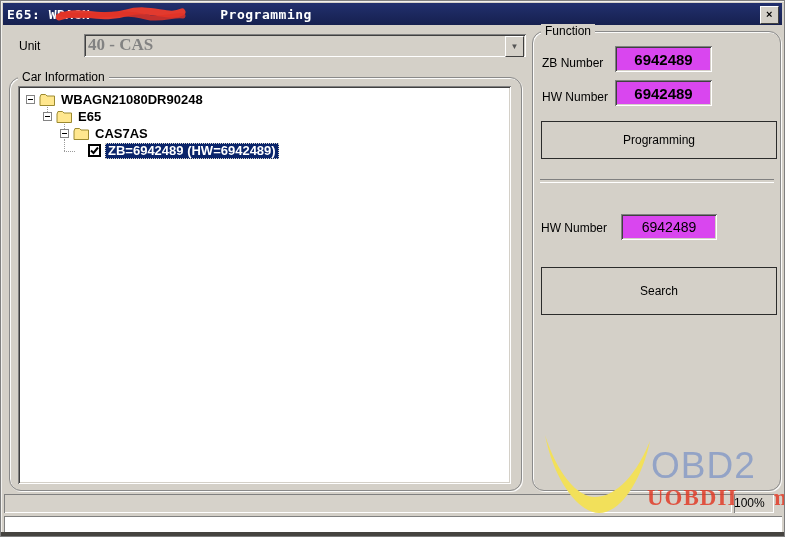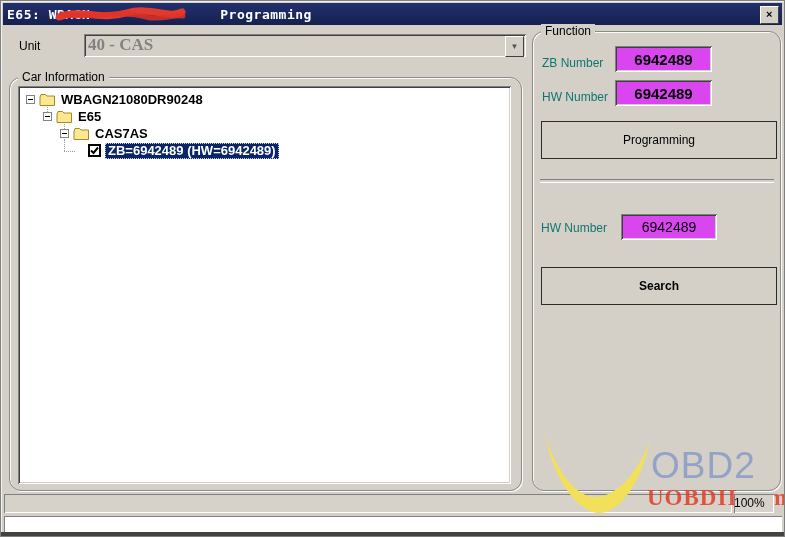--- a/index.html
+++ b/index.html
@@ -65,21 +65,21 @@
     background:#0a246a;color:#fff;padding:0 3px 1px 3px;margin-left:4px;
     outline:1px dotted #d6d2c8;outline-offset:-1px;
   }
   .checkbox{
     width:13px;height:13px;background:#fff;border:2px solid #000;box-sizing:border-box;flex:0 0 13px;position:relative;
   }
   .connector{position:absolute;border:0;background:transparent;}
   .connector.v{width:1px;border-left:1px dotted #9a9a9a;}
   .connector.h{height:1px;border-top:1px dotted #9a9a9a;}
   
-  .fp-label{position:absolute;font-size:12px;color:#0f766e;}
+  .fp-label{position:absolute;font-size:12px;color:#000000;}
   .fp-input{
     position:absolute;background:#d946ef;border:0;box-sizing:border-box;text-align:center;color:#000;
     box-shadow:inset 1px 1px 0 #808080,inset -1px -1px 0 #fff,inset 2px 2px 0 #404040,inset -2px -2px 0 #d4d0c8;
     font-family:"Liberation Sans",sans-serif;
   }
   .fp-btn{
     position:absolute;background:#d4d0c8;border:1px solid #2b2b2b;font-size:12px;color:#000;
     font-family:"Liberation Sans",sans-serif;cursor:pointer;
   }
   .separator{position:absolute;left:7px;width:234px;height:2px;border-top:1px solid #808080;border-bottom:1px solid #fff;}
@@ -196,21 +196,21 @@
     <div class="fp-label" style="left:9px;top:58px;">HW Number</div>
     <input class="fp-input" style="left: 82px; top: 48px; width: 97px; height: 26px; font-size: 15px; font-weight: bold;" value="6942489">
 
     <button class="fp-btn" style="left:8px;top:89px;width:236px;height:38px;">Programming</button>
 
     <div class="separator" style="top:147px;"></div>
 
     <div class="fp-label" style="left:8px;top:189px;">HW Number</div>
     <input class="fp-input" style="left: 88px; top: 182px; width: 96px; height: 26px; font-size: 14px;" value="6942489">
 
-    <button class="fp-btn" style="left:8px;top:235px;width:236px;height:38px;font-weight:bold;">Search</button>
+    <button class="fp-btn" style="left:8px;top:235px;width:236px;height:48px;">Search</button>
   </div>
 
   <div class="watermark">
     <svg class="wm-crescent" width="112" height="82" viewBox="0 0 112 82">
       <path d="M4,2 C14,52 40,80 58,80 C82,80 102,42 109,8 C92,50 70,64 54,64 C36,64 16,40 4,2 Z" fill="#f2e05a"></path>
     </svg>
     <div class="wm-brand">OBD2</div>
     <div class="wm-site">UOBDII.com</div>
   </div>
 

